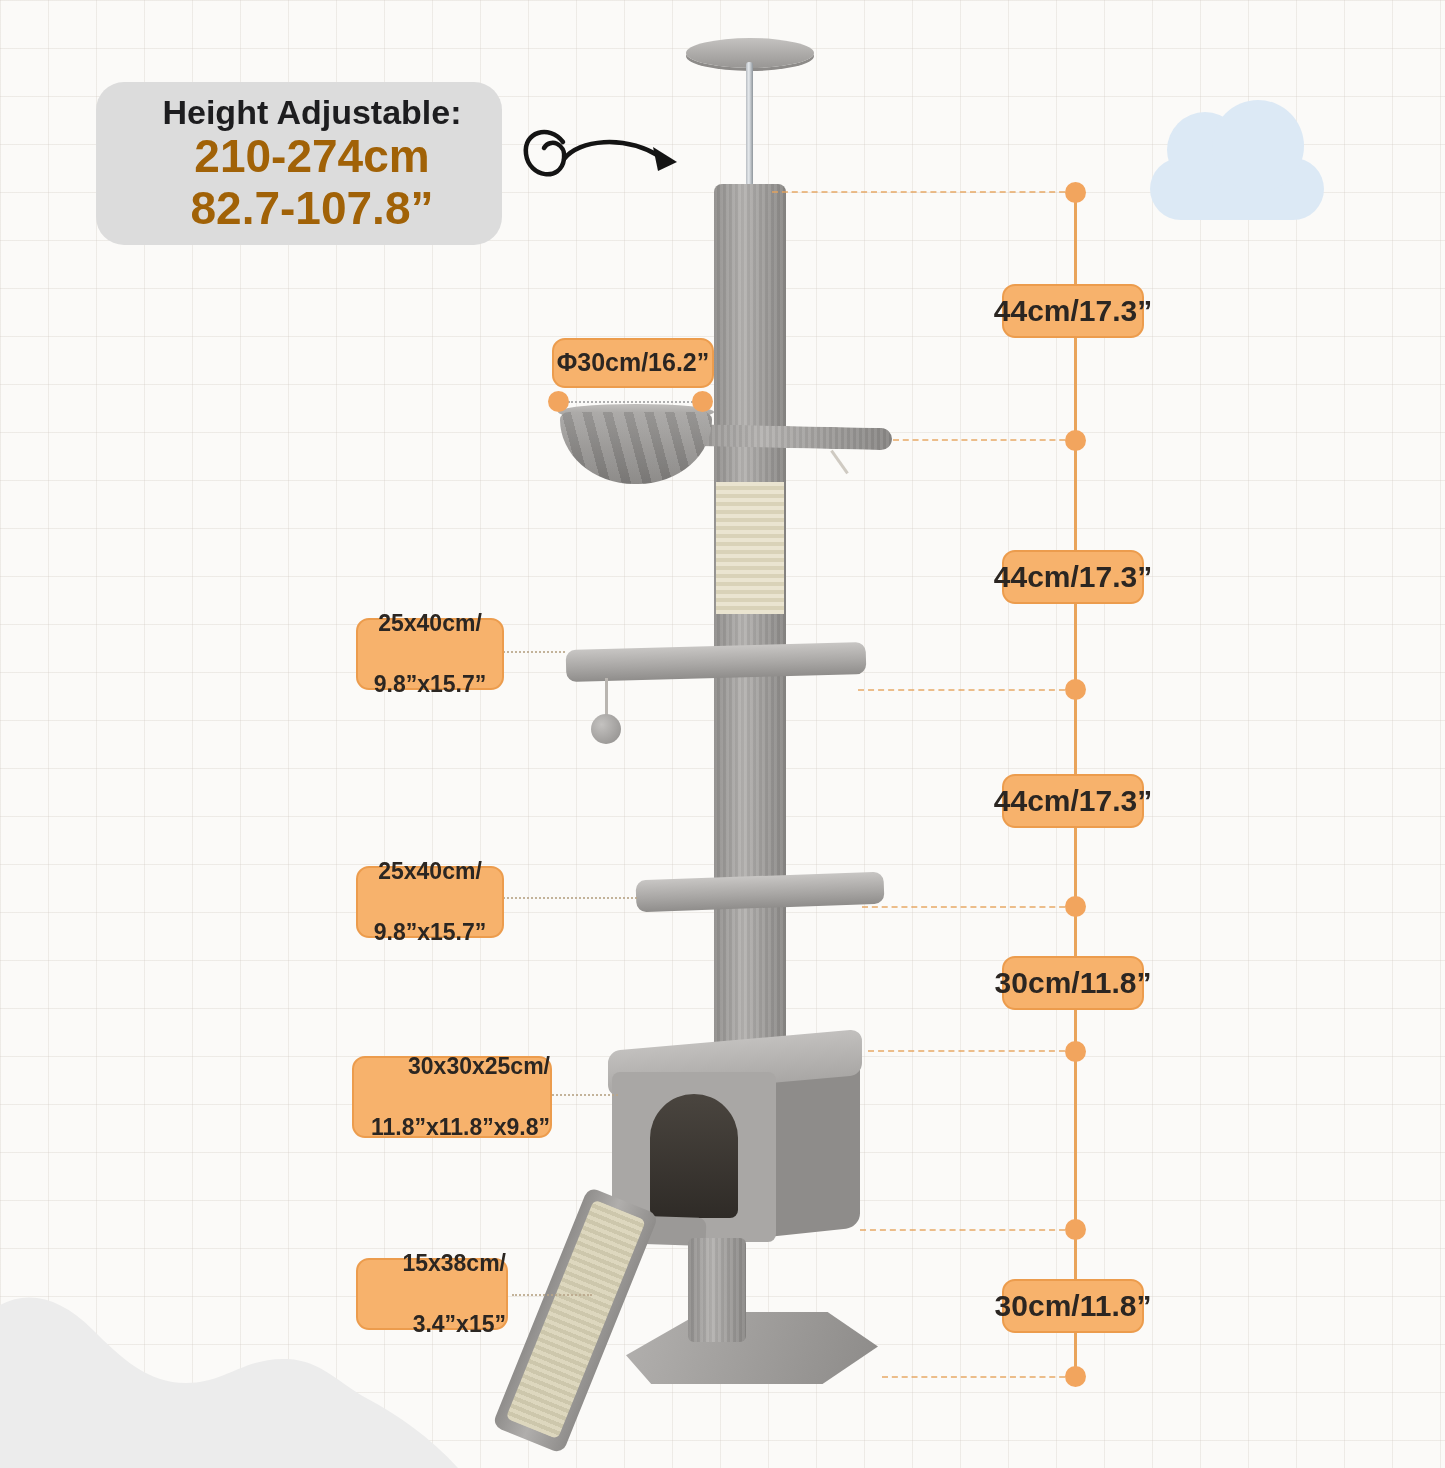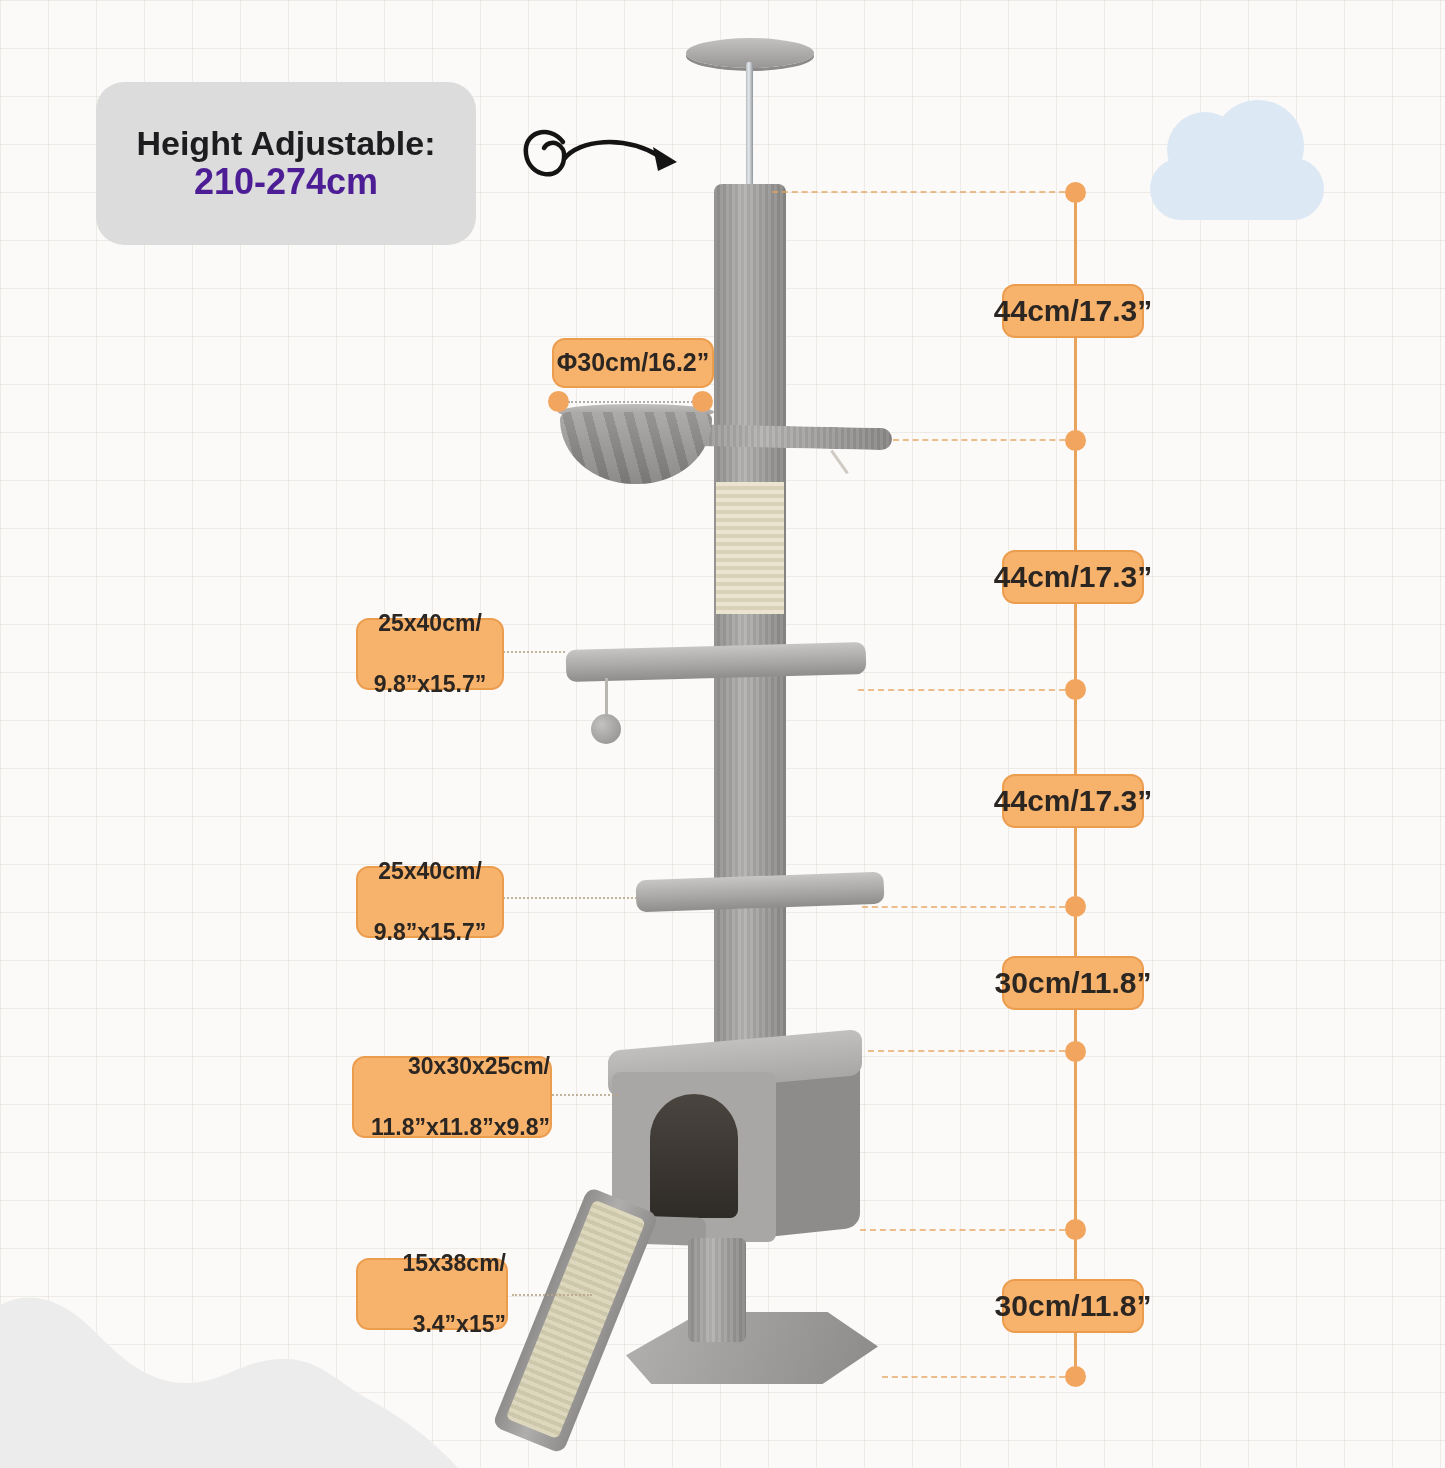--- a/index.html
+++ b/index.html
@@ -20,24 +20,24 @@
     align-items:center;justify-content:center;text-align:center;line-height:1.18;
     box-sizing:border-box;
   }
   .tag .ln{white-space:nowrap;}
   .tag-right{width:142px;height:54px;font-size:30px;}
   .tag-left{font-size:23px;gap:34px;}
   
   .header-box{
     position:absolute;left:96px;top:82px;width:380px;height:163px;background:#dcdcdc;
     border-radius:28px;display:flex;flex-direction:column;align-items:center;
-    justify-content:center;line-height:1.12;
+    justify-content:center;line-height:1.12;padding-left:26px;
   }
   .header-box .t1{color:#1d1d1f;font-weight:bold;font-size:34px;}
-  .header-box .t2{color:#4c1d95;font-weight:bold;font-size:36px;}
+  .header-box .t2{color:#a16207;font-weight:bold;font-size:46px;}
   
   .vline{position:absolute;left:1074px;top:192px;width:3px;height:1186px;background:#E9A45B;}
   .dot{position:absolute;width:21px;height:21px;border-radius:50%;background:#F2A55E;}
   .hdash{position:absolute;height:0;border-top:2px dashed rgba(229,163,91,.7);}
   .ldot{position:absolute;height:0;border-top:2px dotted rgba(184,166,138,.85);}
   .gdot{position:absolute;height:0;border-top:2px dotted rgba(165,165,165,.9);}
   
   .plush{background:
       repeating-linear-gradient(90deg, rgba(255,255,255,.05) 0 3px, rgba(0,0,0,.05) 3px 6px),
       linear-gradient(90deg,#8f8d8b 0%,#b6b4b2 40%,#a5a3a1 62%,#8a8886 100%);}
@@ -170,20 +170,21 @@
     <span class="ln">11.8”x11.8”x9.8”</span>
   </div>
   <div class="tag tag-left" style="left:356px;top:1258px;width:152px;height:72px;align-items:flex-end;">
     <span class="ln">15x38cm/</span>
     <span class="ln">3.4”x15”</span>
   </div>
 
   <div class="header-box">
     <span class="t1">Height Adjustable:</span>
     <span class="t2">210-274cm</span>
+    <span class="t2">82.7-107.8”</span>
   </div>
 
   <svg class="abs" style="left:505px;top:112px;" width="190" height="95" viewBox="0 0 190 95">
     <path d="M58 30 C 44 12, 18 20, 21 42 C 24 66, 56 70, 59 47 C 61 31, 45 26, 39 36" fill="none" stroke="#141414" stroke-width="4.5" stroke-linecap="round"></path>
     <path d="M59 47 C 74 28, 118 22, 156 45" fill="none" stroke="#141414" stroke-width="4.5" stroke-linecap="round"></path>
     <path d="M172 50 L 148 35 L 153 59 Z" fill="#141414"></path>
   </svg>
 
 </div>
 

